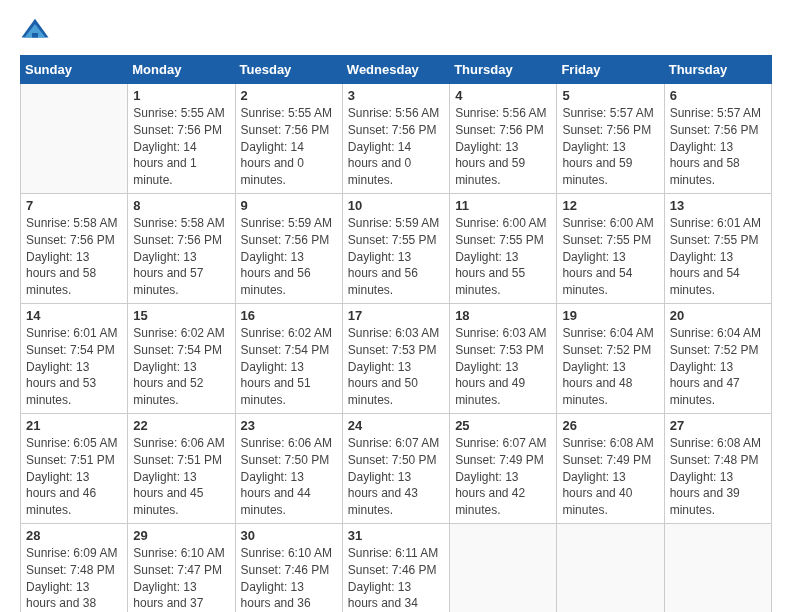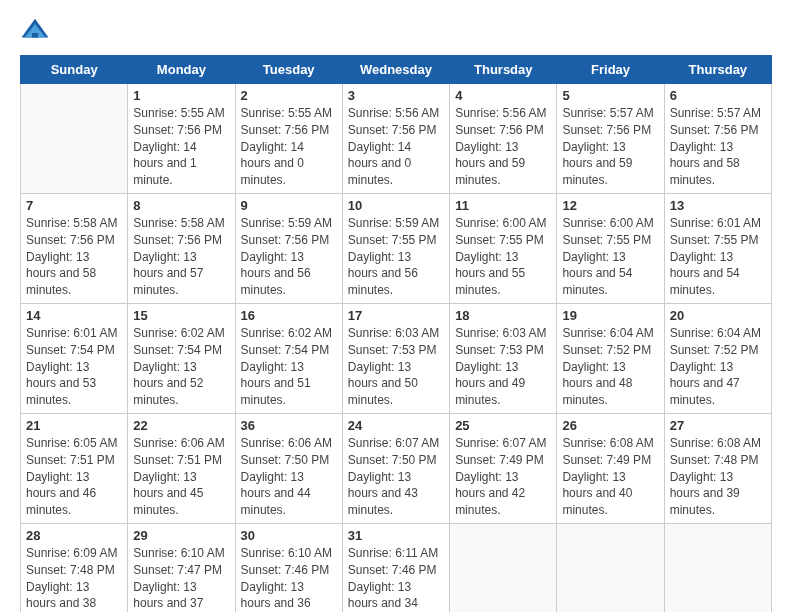--- a/index.html
+++ b/index.html
@@ -60,21 +60,21 @@
     }
     .calendar {
       width: 100%;
       border-collapse: collapse;
       font-size: 11px;
     }
     .calendar thead tr th {
       background-color: #1a5fa8;
       color: white;
       padding: 6px 4px;
-      text-align: center;
+      text-align: left;
       font-size: 13px;
       font-weight: bold;
       border: 1px solid #1a5fa8;
     }
     .calendar tbody tr td {
       border: 1px solid #ccc;
       vertical-align: top;
       padding: 4px 5px;
       height: 80px;
       width: calc(100% / 7);
@@ -219,21 +219,21 @@
         <tr>
           <td>
             <div class="day-number">21</div>
             <div class="day-info">Sunrise: 6:05 AM<br>Sunset: 7:51 PM<br>Daylight: 13 hours and 46 minutes.</div>
           </td>
           <td>
             <div class="day-number">22</div>
             <div class="day-info">Sunrise: 6:06 AM<br>Sunset: 7:51 PM<br>Daylight: 13 hours and 45 minutes.</div>
           </td>
           <td>
-            <div class="day-number">36</div>
+            <div class="day-number">23</div>
             <div class="day-info">Sunrise: 6:06 AM<br>Sunset: 7:50 PM<br>Daylight: 13 hours and 44 minutes.</div>
           </td>
           <td>
             <div class="day-number">24</div>
             <div class="day-info">Sunrise: 6:07 AM<br>Sunset: 7:50 PM<br>Daylight: 13 hours and 43 minutes.</div>
           </td>
           <td>
             <div class="day-number">25</div>
             <div class="day-info">Sunrise: 6:07 AM<br>Sunset: 7:49 PM<br>Daylight: 13 hours and 42 minutes.</div>
           </td>

